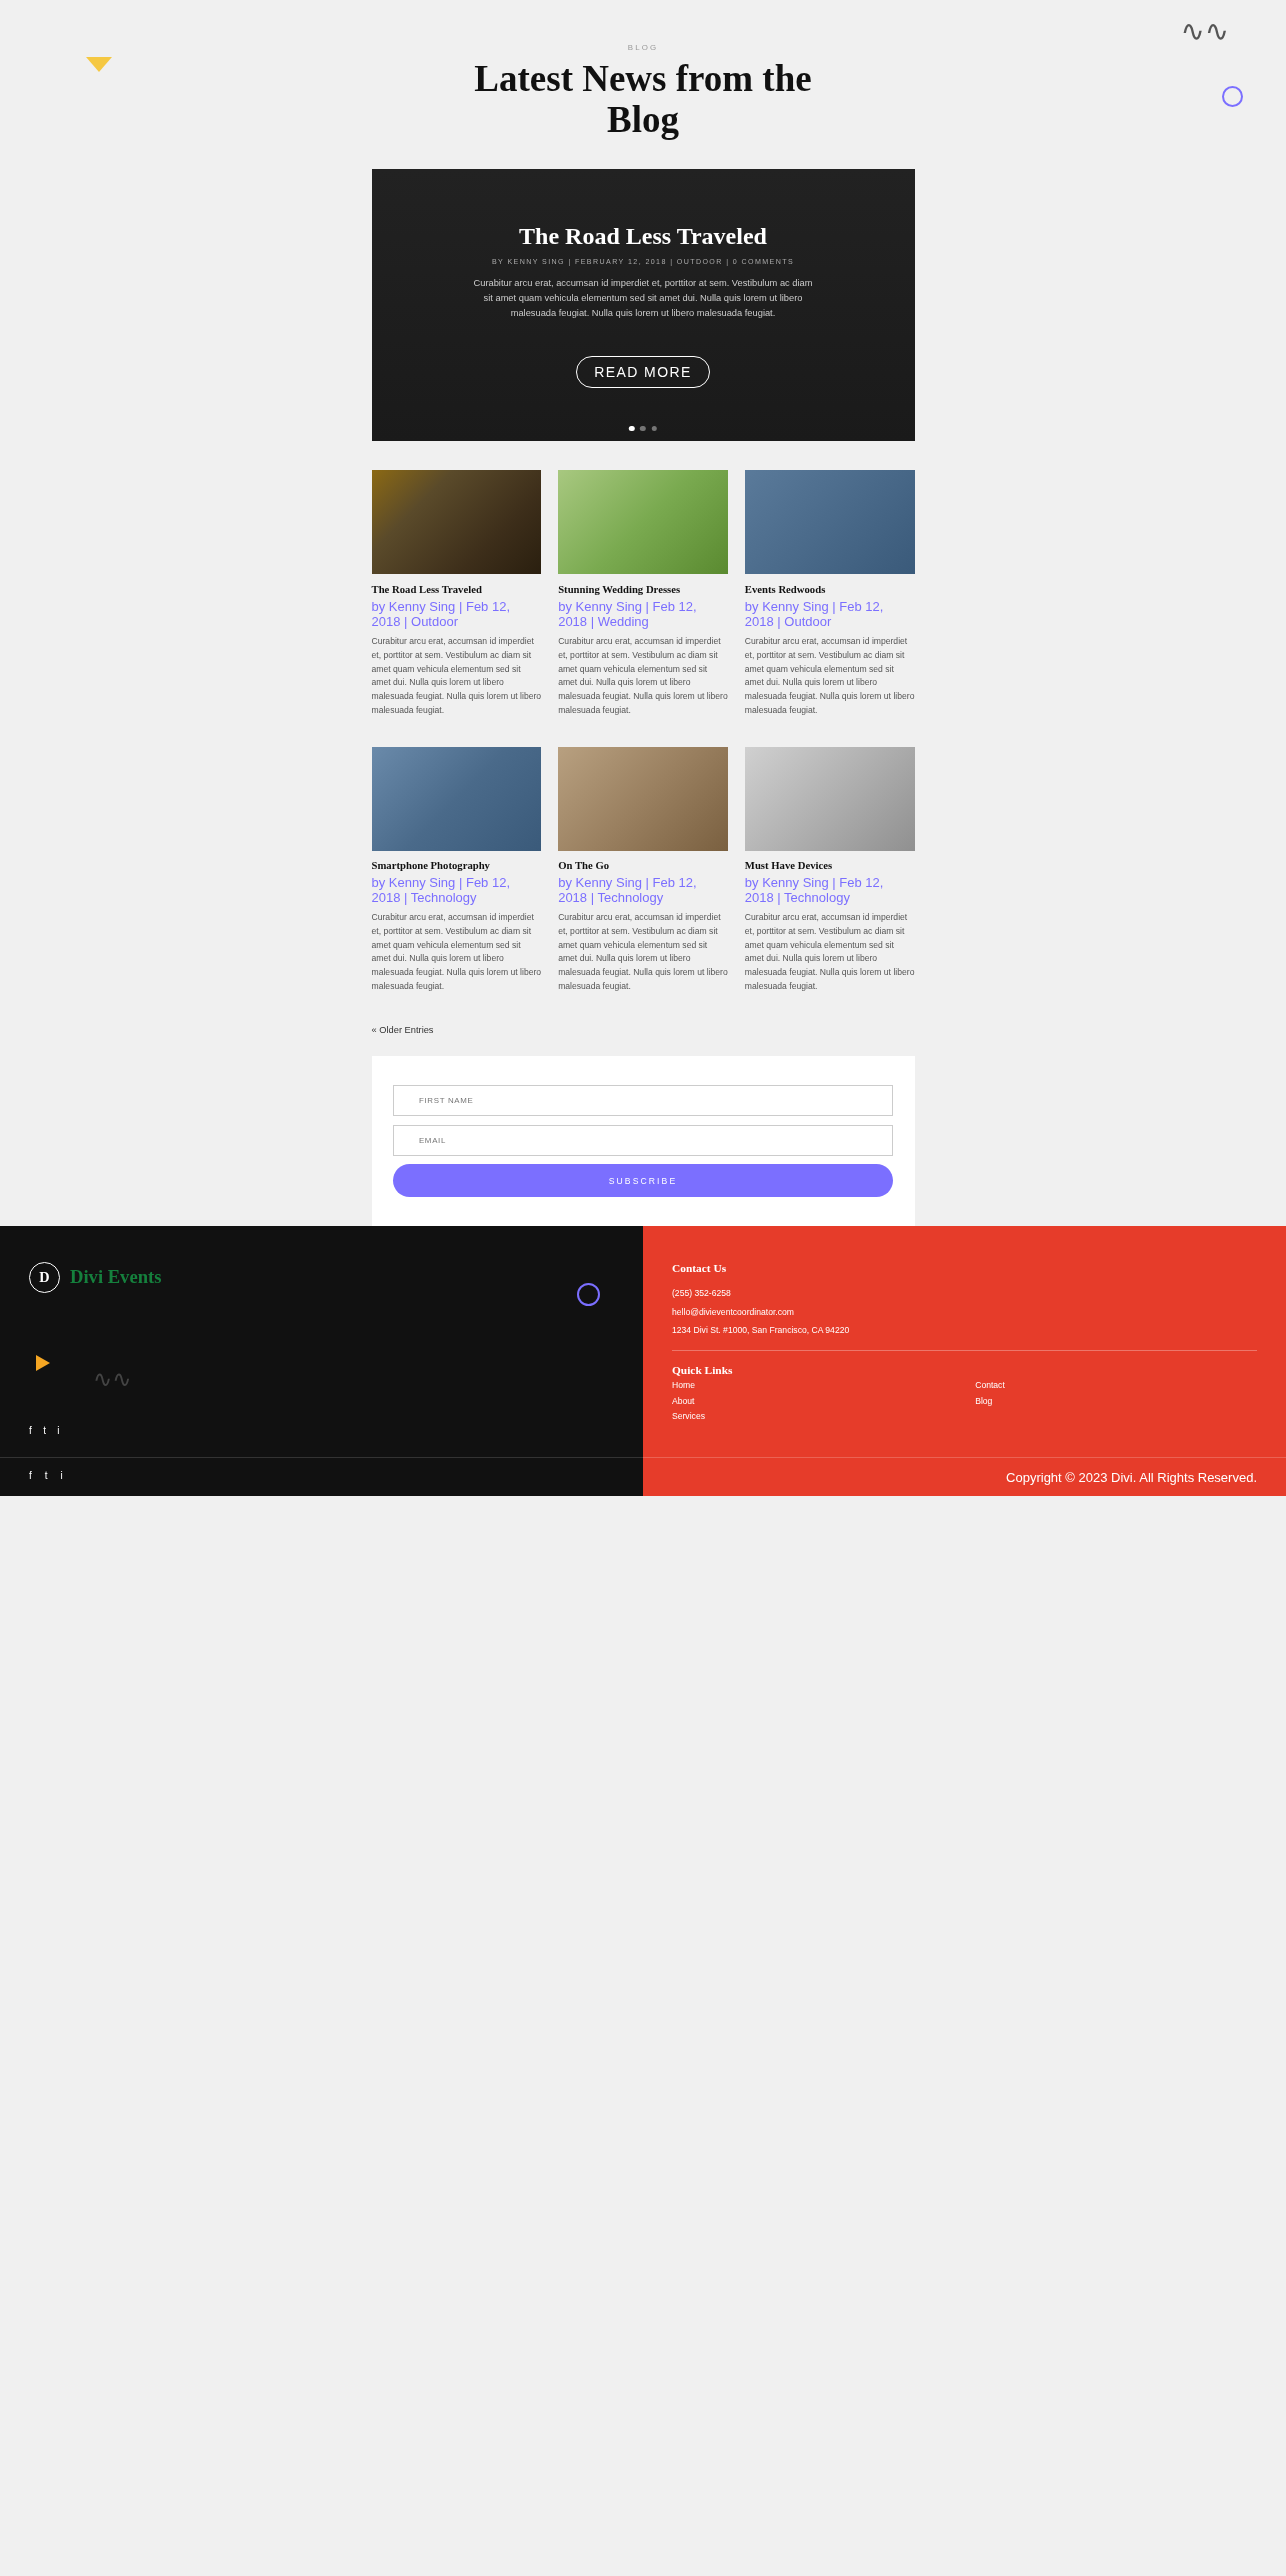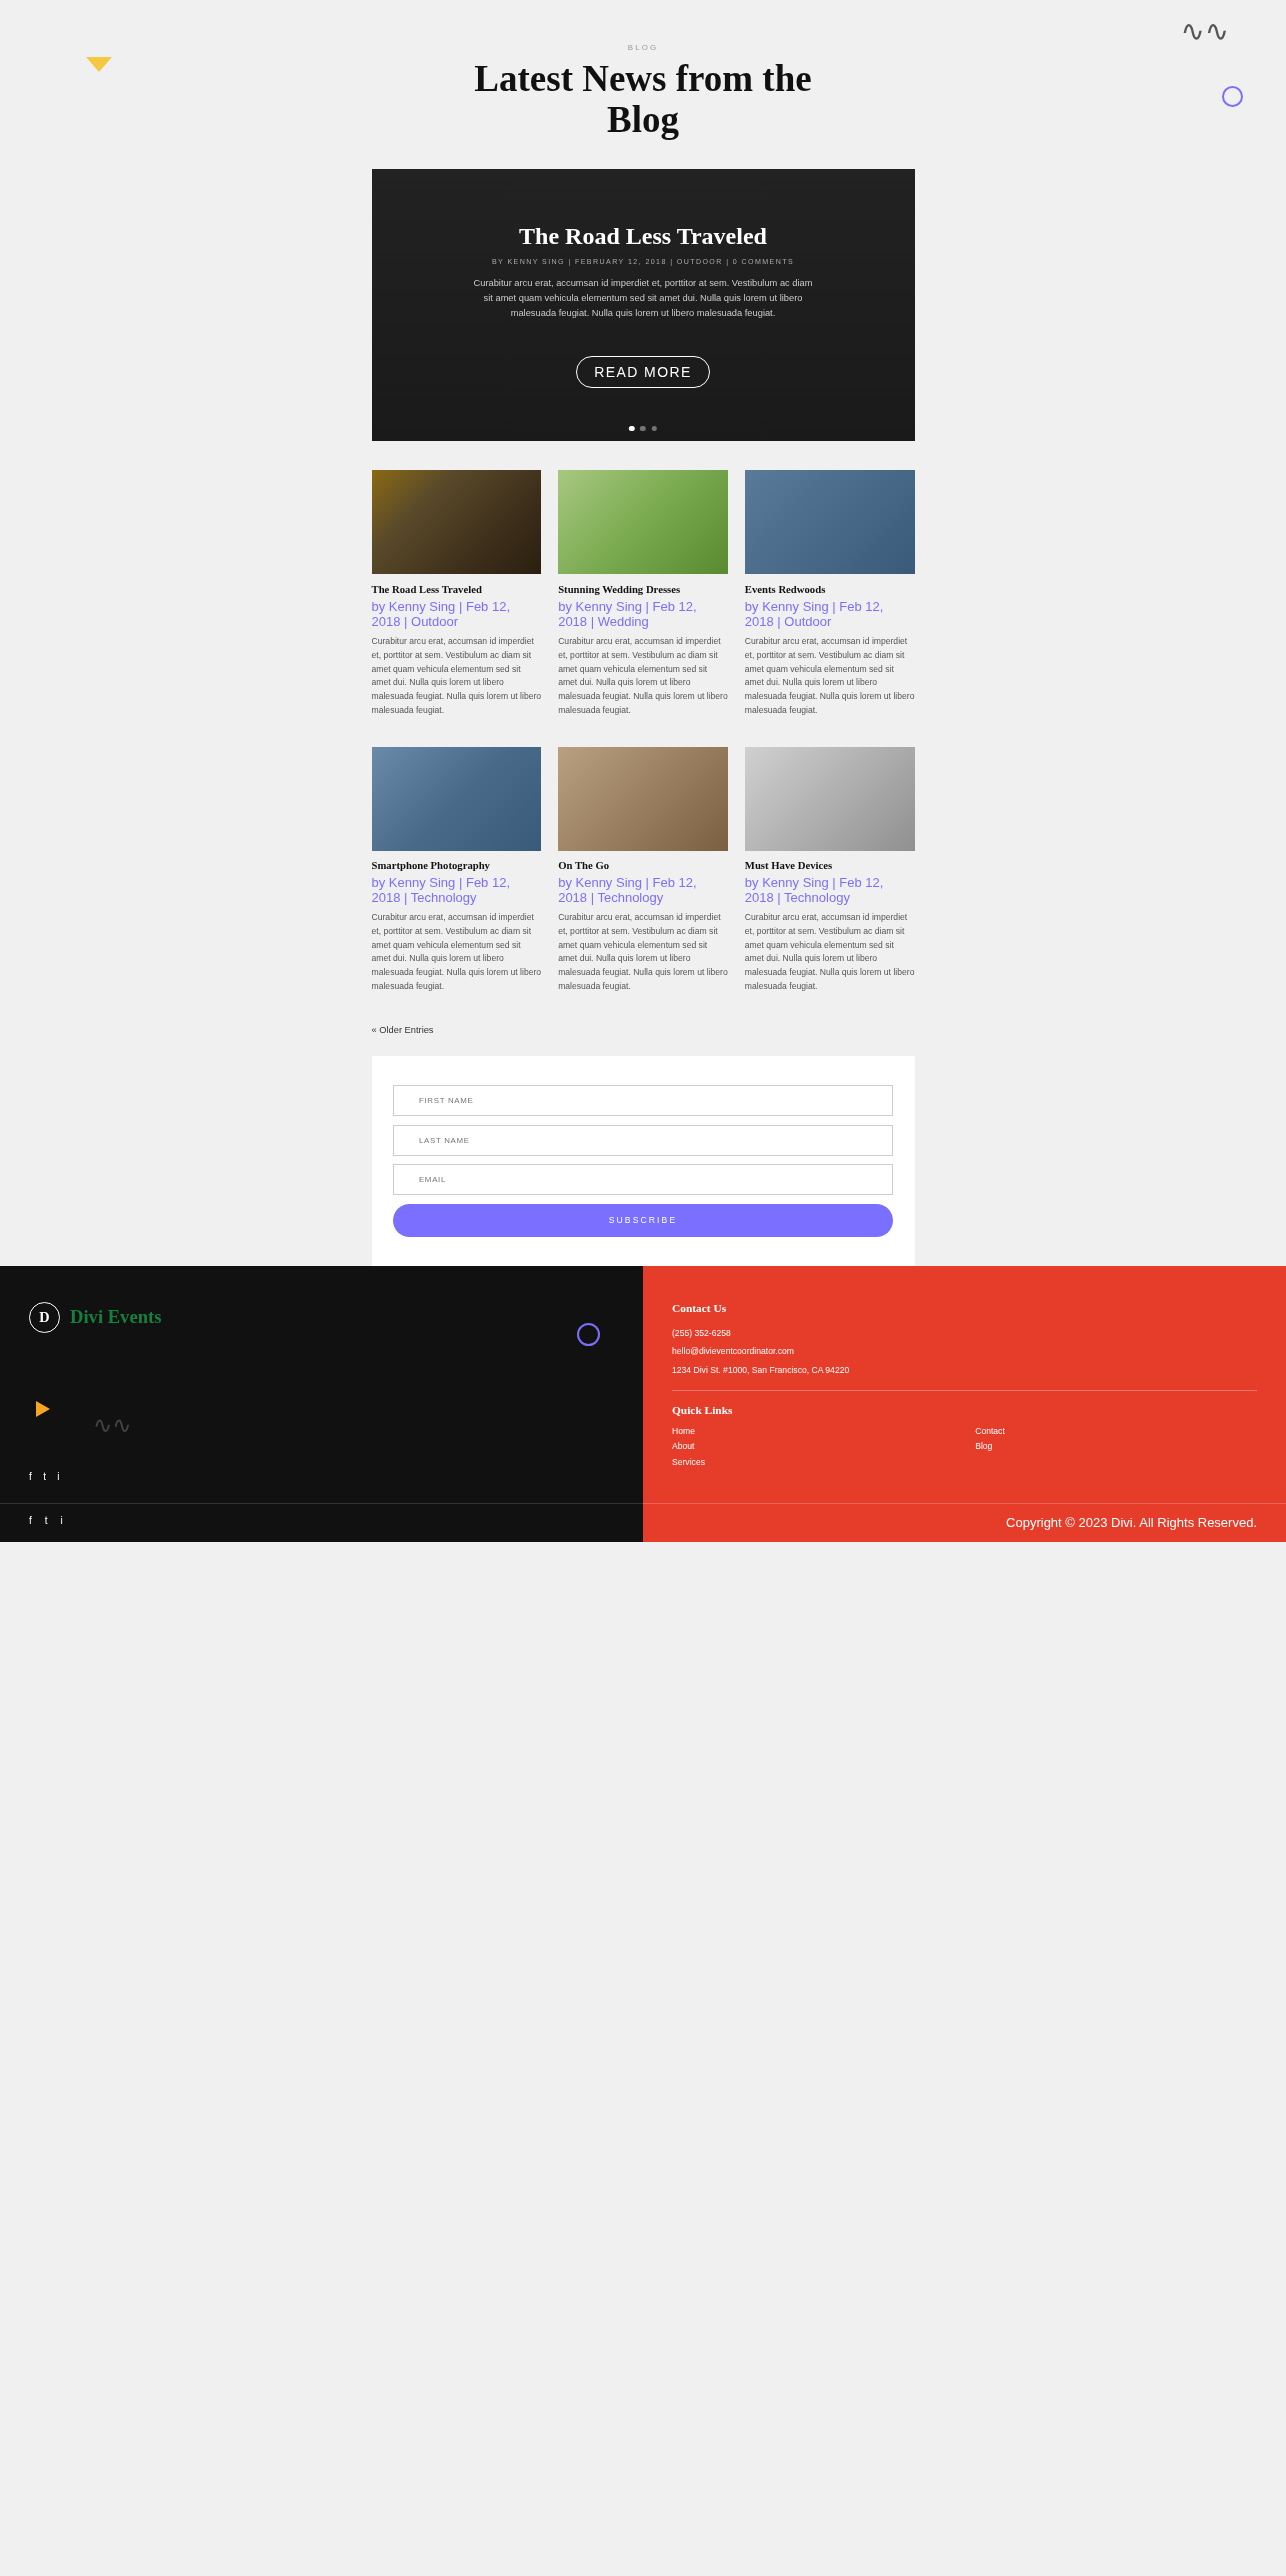--- a/index.html
+++ b/index.html
@@ -314,21 +314,21 @@
     }
     .footer-divider {
       border: none;
       border-top: 0.7px solid rgba(255,255,255,0.3);
       margin: 13px 0;
     }
     .footer-quick-links-title {
       font-size: 11.4px;
       font-weight: bold;
       color: #fff;
-      margin-bottom: 10px;
+      margin-bottom: 4px;
     }
     .footer-links-grid {
       display: grid;
       grid-template-columns: 1fr 1fr;
       gap: 5.7px 21.4px;
     }
     .footer-link {
       font-size: 8.6px;
       color: #fff;
       font-family: Arial, sans-serif;
@@ -444,21 +444,20 @@
   </div>
 </div>
 
 <div class="older-entries">
   <span class="older-entries-link">Older Entries</span>
 </div>
 
 <div class="subscribe-section">
   <form class="subscribe-form">
     <input class="subscribe-input" type="text" placeholder="FIRST NAME" style="">
-    <input class="subscribe-input" type="text" placeholder="LAST NAME" style="">
     <input class="subscribe-input" type="email" placeholder="EMAIL" style="">
     <button class="subscribe-btn" type="submit">SUBSCRIBE</button>
   </form>
 </div>
 
 <div class="footer">
 
   <div class="footer-left">
     <div class="footer-logo">
       <div class="footer-logo-circle">D</div>

